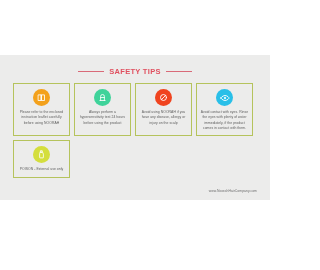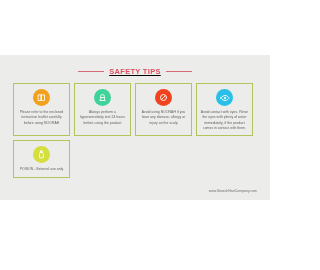--- a/index.html
+++ b/index.html
@@ -24,21 +24,20 @@
     box-sizing: border-box;
   }
 
   
   .title-row {
     display: flex;
     align-items: center;
     justify-content: center;
     gap: 5px;
     padding-top: 12px;
-    text-decoration: underline;
   }
   .title-rule {
     width: 26px;
     height: 0;
     border-top: 1px solid #d96a78;
   }
   .title-text {
     font-size: 7.5px;
     font-weight: bold;
     letter-spacing: 0.3px;

